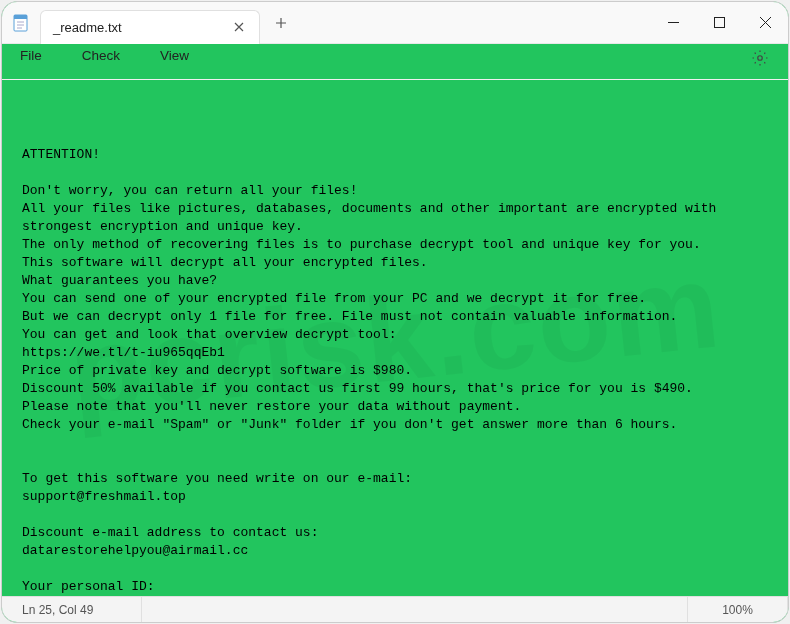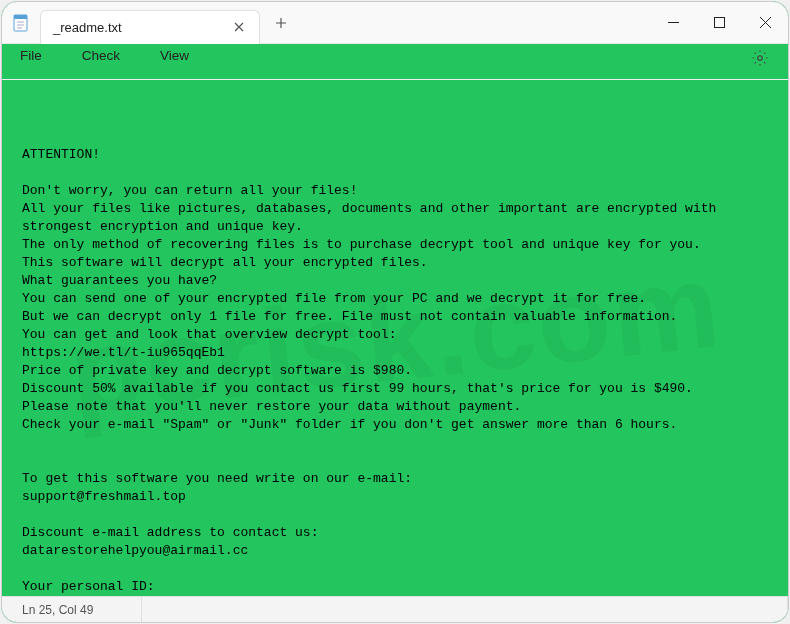--- a/index.html
+++ b/index.html
@@ -244,14 +244,15 @@
 <span>Discount e-mail address to contact us:</span>
 <span>datarestorehelpyou@airmail.cc</span>
 <span></span>
 <span>Your personal ID:</span>
 </div>
   </div>
 
   <div class="statusbar">
     <div class="status-cell pos">Ln 25, Col 49</div>
     <div class="status-cell spacer"></div>
+    <div class="status-cell zoom">100%</div>
   </div>
 </div>
 
 </body></html>

